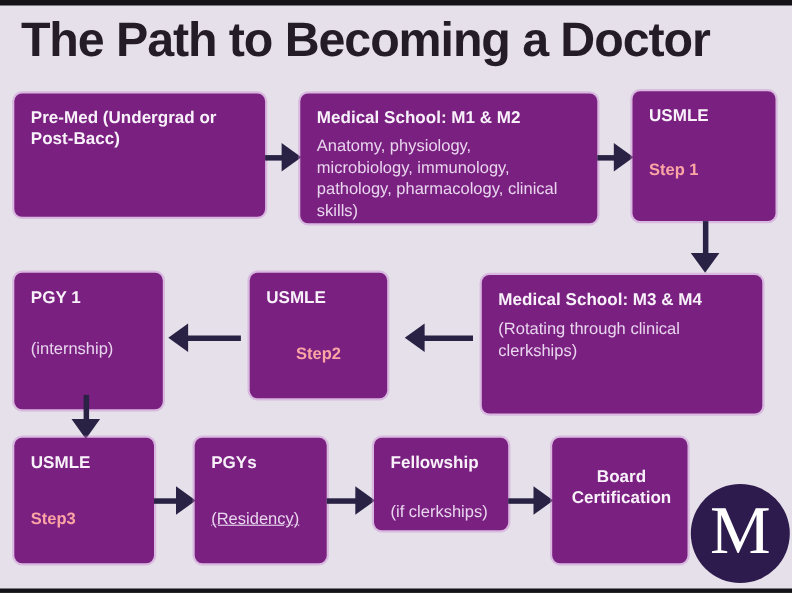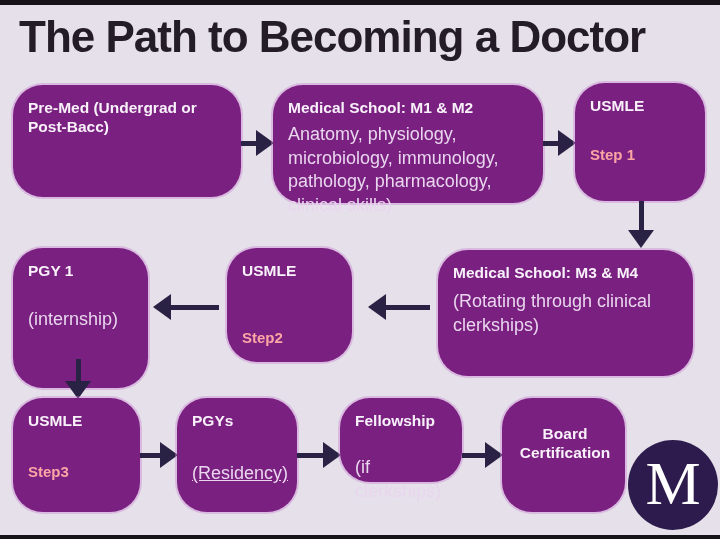--- a/index.html
+++ b/index.html
@@ -11,36 +11,36 @@
   .bar{position:absolute;left:0;width:720px;background:#151317;}
   .bar.top{top:0;height:5px;}
   .bar.bottom{bottom:0;height:4px;}
   .title{
     position:absolute;left:19px;top:12px;width:700px;
     font-size:44px;font-weight:bold;letter-spacing:-1px;
     color:#241c26;white-space:nowrap;
   }
   .node{
     position:absolute;box-sizing:border-box;
-    background:#7a2080;border-radius:30px;
+    background:#7a2080;border-radius:7px;
     padding:13px 15px;color:#f6eef8;
     box-shadow:0 0 0 2px rgba(201,128,207,0.40);
   }
   .node-heading{
     font-weight:bold;font-size:15.5px;line-height:1.25;color:#f8f1fa;
   }
   .node-body{
-    font-size:18px;line-height:1.3;color:#e9d6ee;margin-top:10px;
+    font-size:15px;line-height:1.3;color:#e9d6ee;margin-top:10px;
   }
   .node-body.bold{font-weight:bold;font-size:15px;color:#fca5a5;}
   
   .n-m1m2 .node-body{margin-top:6px;max-width:222px;}
   .n-usmle1 .node-body{margin-top:30px;}
   .n-pgy1 .node-body{margin-top:28px;}
-  .n-usmle2 .node-body{margin-top:48px;}
+  .n-usmle2 .node-body{margin-top:32px;text-align:center;}
   .n-m3m4 .node-body{margin-top:8px;}
   .n-usmle3 .node-body{margin-top:32px;}
   .n-pgys .node-body{margin-top:32px;text-decoration:underline;}
   .n-fellowship .node-body{margin-top:26px;}
   .n-board{padding-top:26px;padding-left:13px;padding-right:10px;}
   
   .arrow{position:absolute;}
   .arrow .line{position:absolute;background:#2a2244;}
   .arrow .head{position:absolute;width:0;height:0;}
   .arrow.h{height:26px;}
@@ -119,21 +119,21 @@
   <div class="node n-usmle2" style="left:227px;top:248px;width:125px;height:114px;">
     <div class="node-heading">USMLE</div>
     <div class="node-body bold">Step2</div>
   </div>
 
   <div class="arrow h left" style="left:153px;top:294px;width:66px;">
     <div class="line" style="width:49px;"></div>
     <div class="head"></div>
   </div>
 
-  <div class="node n-pgy1" style="left:13px;top:248px;width:135px;height:140px;">
+  <div class="node n-pgy1" style="left:13px;top:248px;width:135px;height:124px;">
     <div class="node-heading">PGY 1</div>
     <div class="node-body">(internship)</div>
   </div>
 
   <div class="arrow v" style="left:65px;top:359px;height:40px;">
     <div class="line" style="height:23px;"></div>
     <div class="head"></div>
   </div>
 
   <div class="node n-usmle3" style="left:13px;top:398px;width:127px;height:114px;">

